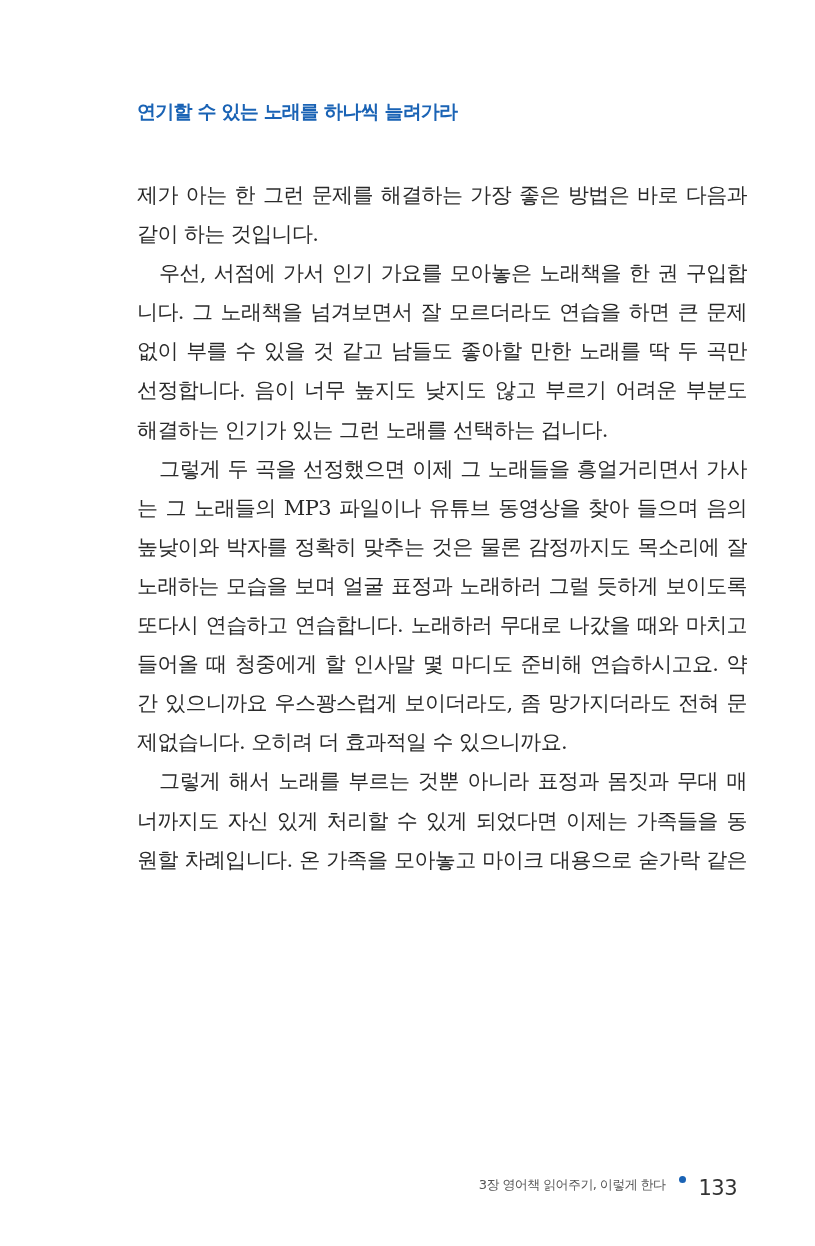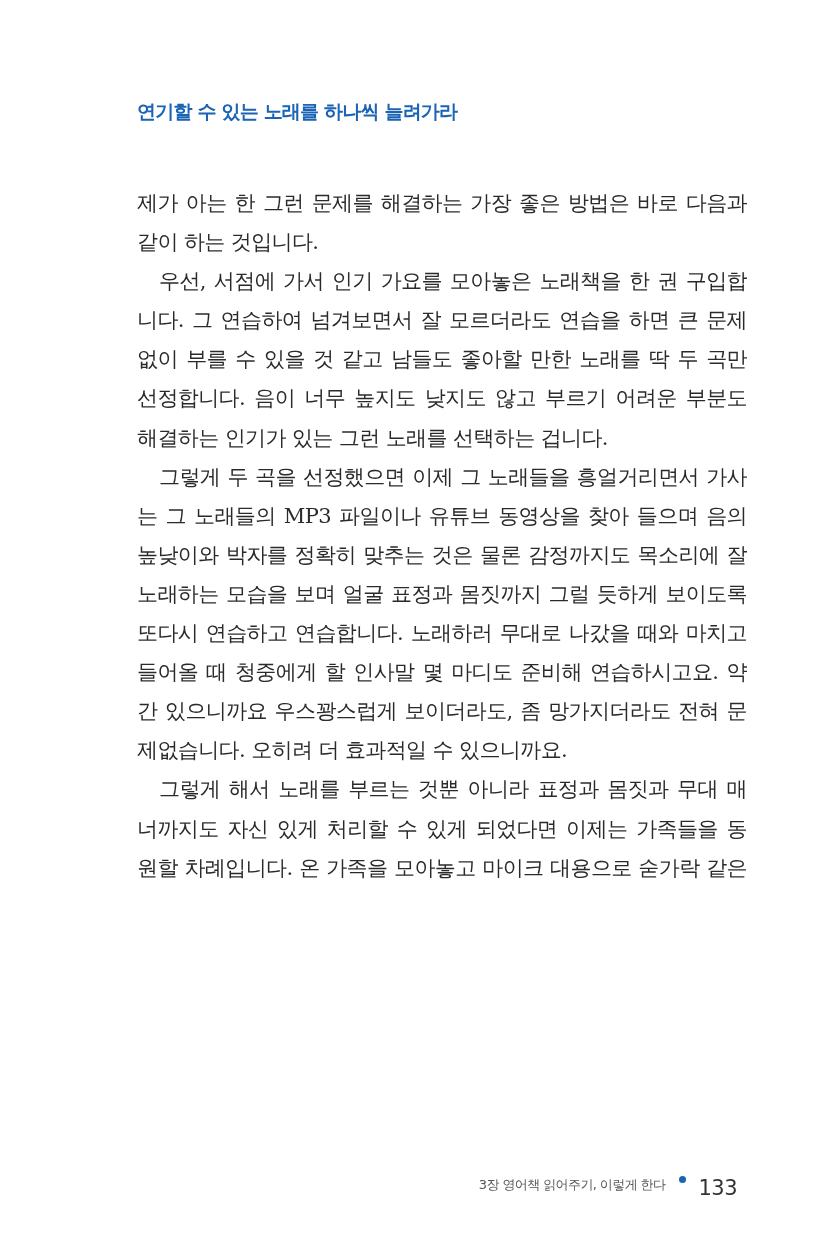--- a/index.html
+++ b/index.html
@@ -27,21 +27,21 @@
       font-family: "DejaVu Sans", sans-serif;
       font-weight: bold;
       font-size: 19px;
       color: #1a63b5;
       letter-spacing: -0.8px;
       white-space: nowrap;
     }
     .body-text {
       position: absolute;
       left: 137px;
-      top: 184px;
+      top: 176px;
       width: 610px;
       font-family: "DejaVu Serif", serif;
       font-size: 21px;
       color: #2a2a2a;
       letter-spacing: -0.6px;
     }
     .line {
       height: 39.1px;
       line-height: 39.1px;
       white-space: nowrap;
@@ -89,29 +89,29 @@
 <div class="page">
 
   <div class="section-heading">연기할 수 있는 노래를 하나씩 늘려가라</div>
 
   <div class="body-text">
 
     <div class="line">제가 아는 한 그런 문제를 해결하는 가장 좋은 방법은 바로 다음과</div>
     <div class="line last">같이 하는 것입니다.</div>
 
     <div class="line indent">우선, 서점에 가서 인기 가요를 모아놓은 노래책을 한 권 구입합</div>
-    <div class="line">니다. 그 연습하여 넘겨보면서 잘 모르더라도 연습을 하면 큰 문제</div>
+    <div class="line">니다. 그 노래책을 넘겨보면서 잘 모르더라도 연습을 하면 큰 문제</div>
     <div class="line">없이 부를 수 있을 것 같고 남들도 좋아할 만한 노래를 딱 두 곡만</div>
     <div class="line">선정합니다. 음이 너무 높지도 낮지도 않고 부르기 어려운 부분도</div>
     <div class="line last">해결하는 인기가 있는 그런 노래를 선택하는 겁니다.</div>
 
     <div class="line indent">그렇게 두 곡을 선정했으면 이제 그 노래들을 흥얼거리면서 가사</div>
     <div class="line">는 그 노래들의 MP3 파일이나 유튜브 동영상을 찾아 들으며 음의</div>
     <div class="line">높낮이와 박자를 정확히 맞추는 것은 물론 감정까지도 목소리에 잘</div>
-    <div class="line">노래하는 모습을 보며 얼굴 표정과 몸짓까지 그럴 듯하게 보이도록</div>
+    <div class="line">노래하는 모습을 보며 얼굴 표정과 노래하러 그럴 듯하게 보이도록</div>
     <div class="line">또다시 연습하고 연습합니다. 노래하러 무대로 나갔을 때와 마치고</div>
     <div class="line">들어올 때 청중에게 할 인사말 몇 마디도 준비해 연습하시고요. 약</div>
     <div class="line">간 있으니까요 우스꽝스럽게 보이더라도, 좀 망가지더라도 전혀 문</div>
     <div class="line last">제없습니다. 오히려 더 효과적일 수 있으니까요.</div>
 
     <div class="line indent">그렇게 해서 노래를 부르는 것뿐 아니라 표정과 몸짓과 무대 매</div>
     <div class="line">너까지도 자신 있게 처리할 수 있게 되었다면 이제는 가족들을 동</div>
     <div class="line">원할 차례입니다. 온 가족을 모아놓고 마이크 대용으로 숟가락 같은</div>
   </div>
 

